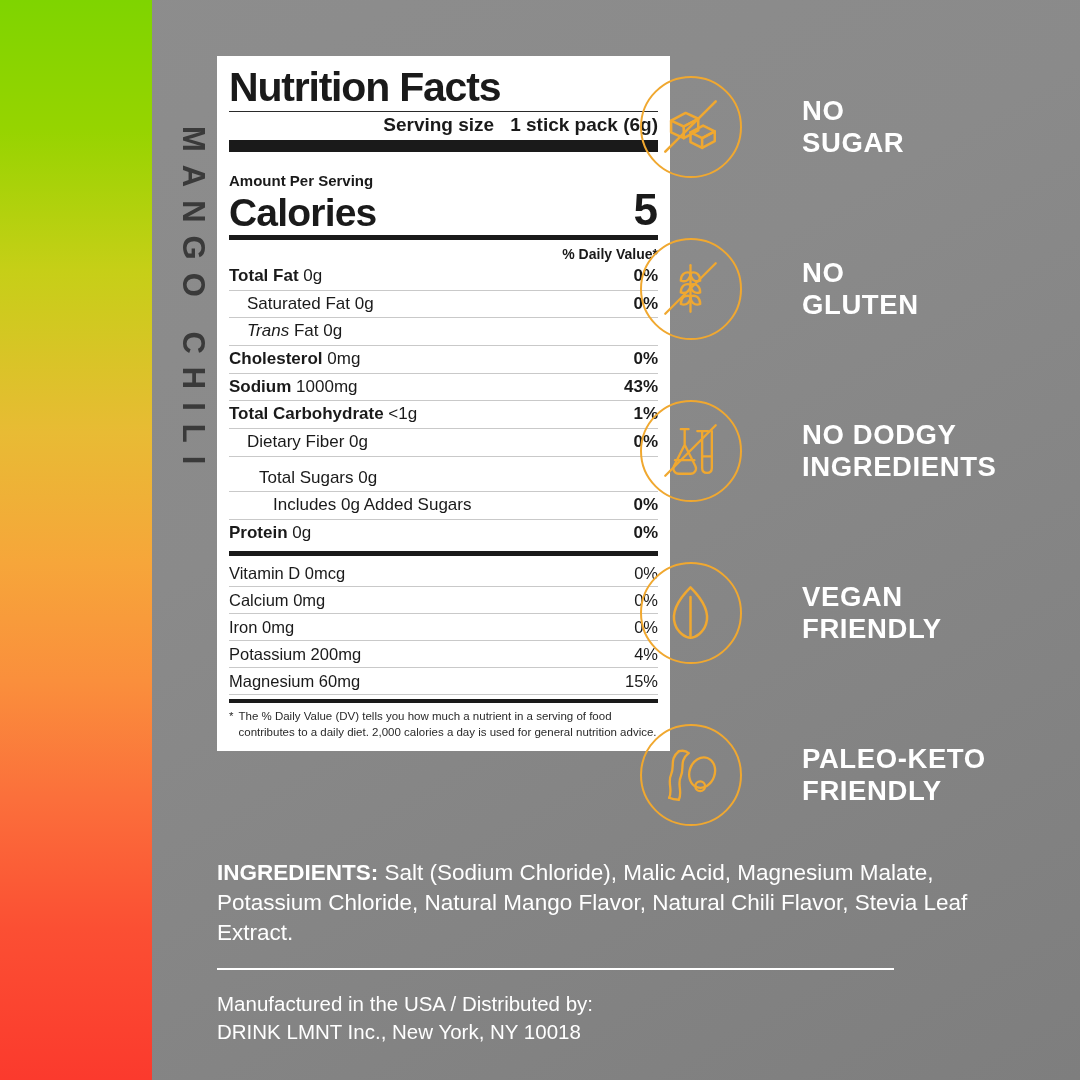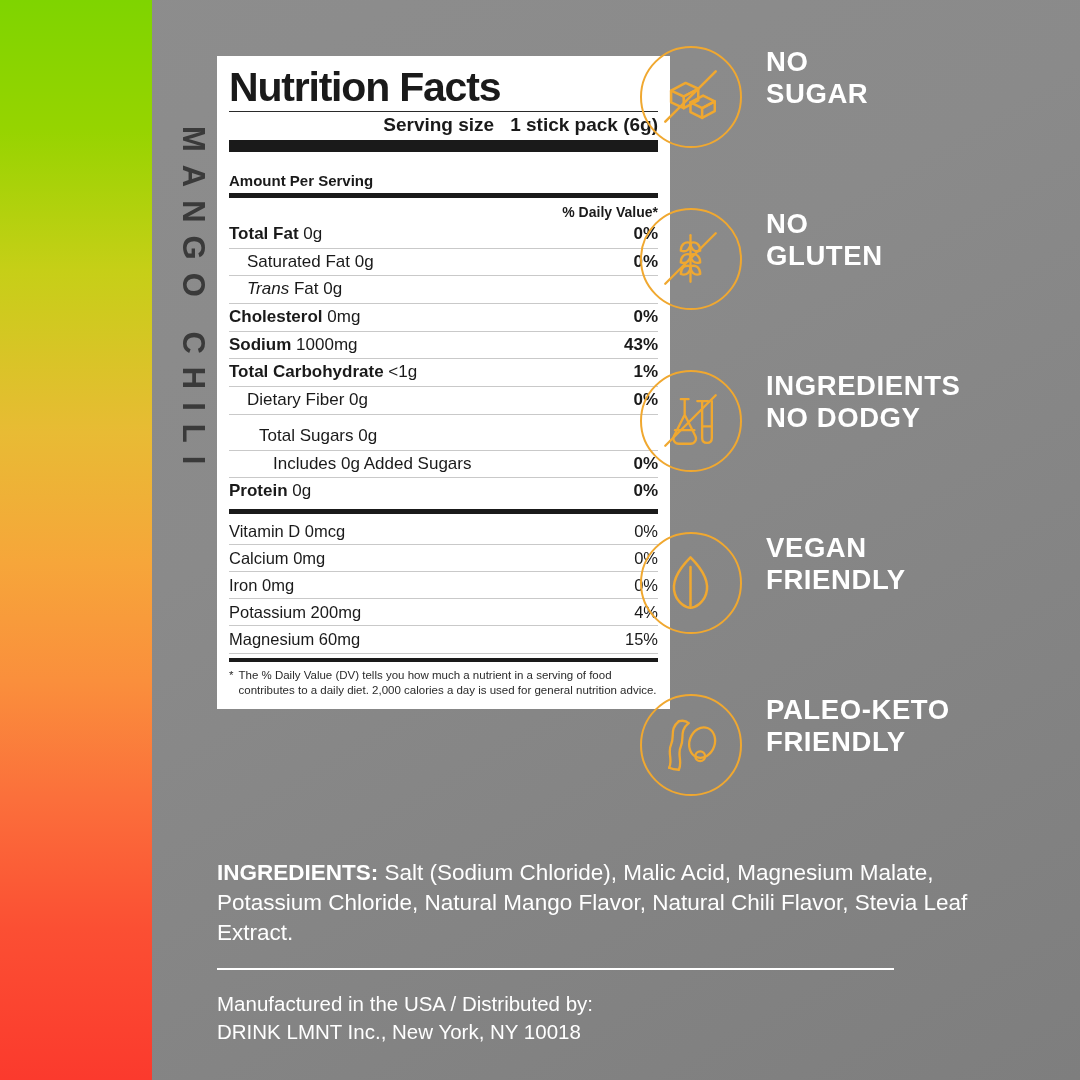--- a/index.html
+++ b/index.html
@@ -91,22 +91,23 @@
   }
   .nf-foot .star { flex:0 0 auto; }
 
   
   .claims {
     position:absolute;
     left:640px; top:46px;
     width:420px;
   }
   .claim {
-    display:flex; align-items:flex-start;
+    display:flex; align-items:center;
     height:162px;
+    gap:36px;
   }
   .claim-icon {
     width:102px; height:102px; flex:0 0 102px;
     border:2.5px solid #f0a830;
     border-radius:50%;
     position:relative;
     margin-right:24px;
   }
   .claim-icon svg { position:absolute; left:0; top:0; }
   .claim-text {
@@ -153,20 +154,24 @@
 
   <div class="nfp">
     <div class="nf-title">Nutrition Facts</div>
     <div class="rule-thin"></div>
     <div class="nf-serv-size">
       <span>Serving size</span>
       <span>1 stick pack (6g)</span>
     </div>
     <div class="rule-thick"></div>
     <div class="nf-amount">Amount Per Serving</div>
+    <div class="nf-cal-row">
+      <span class="nf-cal-label">Calories</span>
+      <span class="nf-cal-val">5</span>
+    </div>
     <div class="rule-med"></div>
     <div class="nf-dv">% Daily Value*</div>
 
     <div>
 
       <div class="row">
         <span class="lbl"><b>Total Fat</b>
         <span>0g</span></span>
         <span class="dv">0%</span>
       </div>
@@ -301,22 +306,22 @@
       <div class="claim-icon">
         <svg width="97" height="97" viewBox="0 0 100 100" fill="none" stroke="#F0A830" stroke-width="2.4" stroke-linejoin="round" stroke-linecap="round">
           <path d="M40 28 L48 28 M44 28 L44 44 L33 66 C31 70 34 74 38 74 L50 74 C54 74 57 70 55 66 L44 44"></path>
           <path d="M34 60 L54 60"></path>
           <path d="M57 30 L68 30 M62 30 L62 68 C62 71 64 73 67 73 C70 73 72 71 72 68 L72 30"></path>
           <path d="M62 56 L72 56"></path>
           <line x1="24" y1="76" x2="76" y2="24"></line>
         </svg>
       </div>
       <div class="claim-text">
+        <div>NO DODGY</div>
         <div>INGREDIENTS</div>
-        <div>NO DODGY</div>
       </div>
     </div>
 
     <div class="claim">
       <div class="claim-icon">
         <svg width="97" height="97" viewBox="0 0 100 100" fill="none" stroke="#F0A830" stroke-width="2.6" stroke-linejoin="round" stroke-linecap="round">
           <path d="M50 24 C36 38 30 50 34 62 C37 71 45 76 50 76 C55 76 63 71 66 62 C70 50 64 38 50 24 Z"></path>
           <line x1="50" y1="34" x2="50" y2="74"></line>
         </svg>
       </div>

